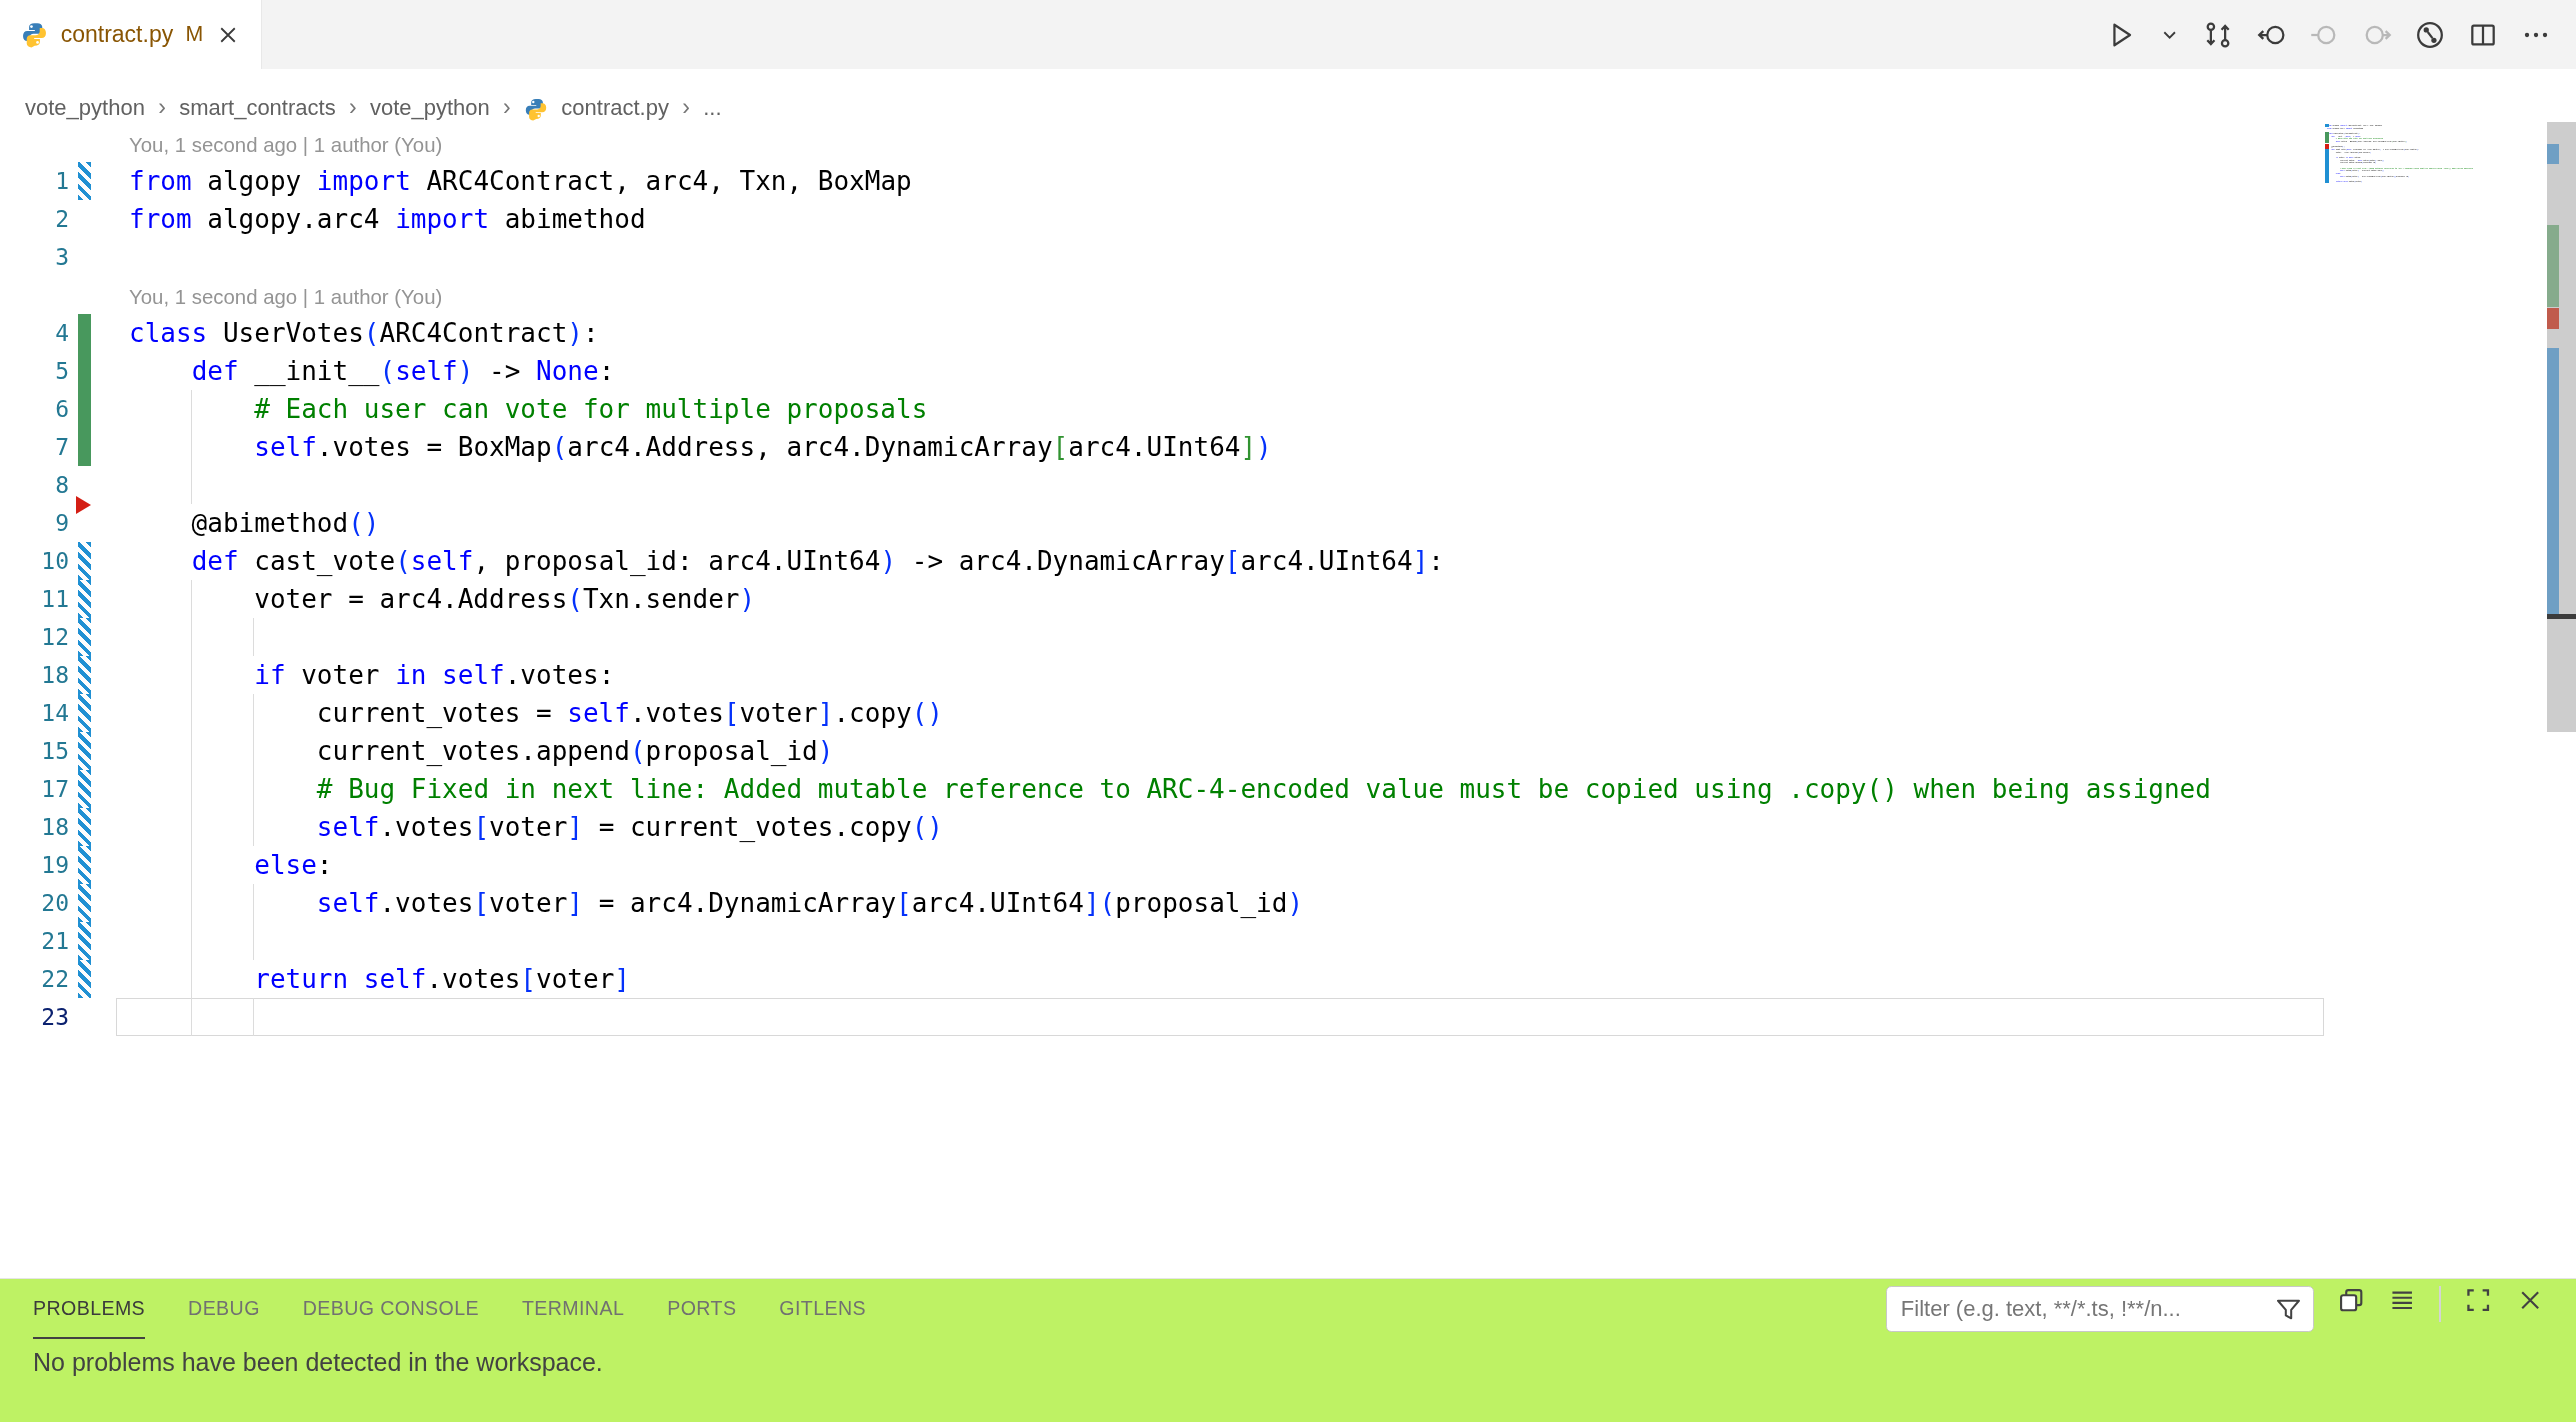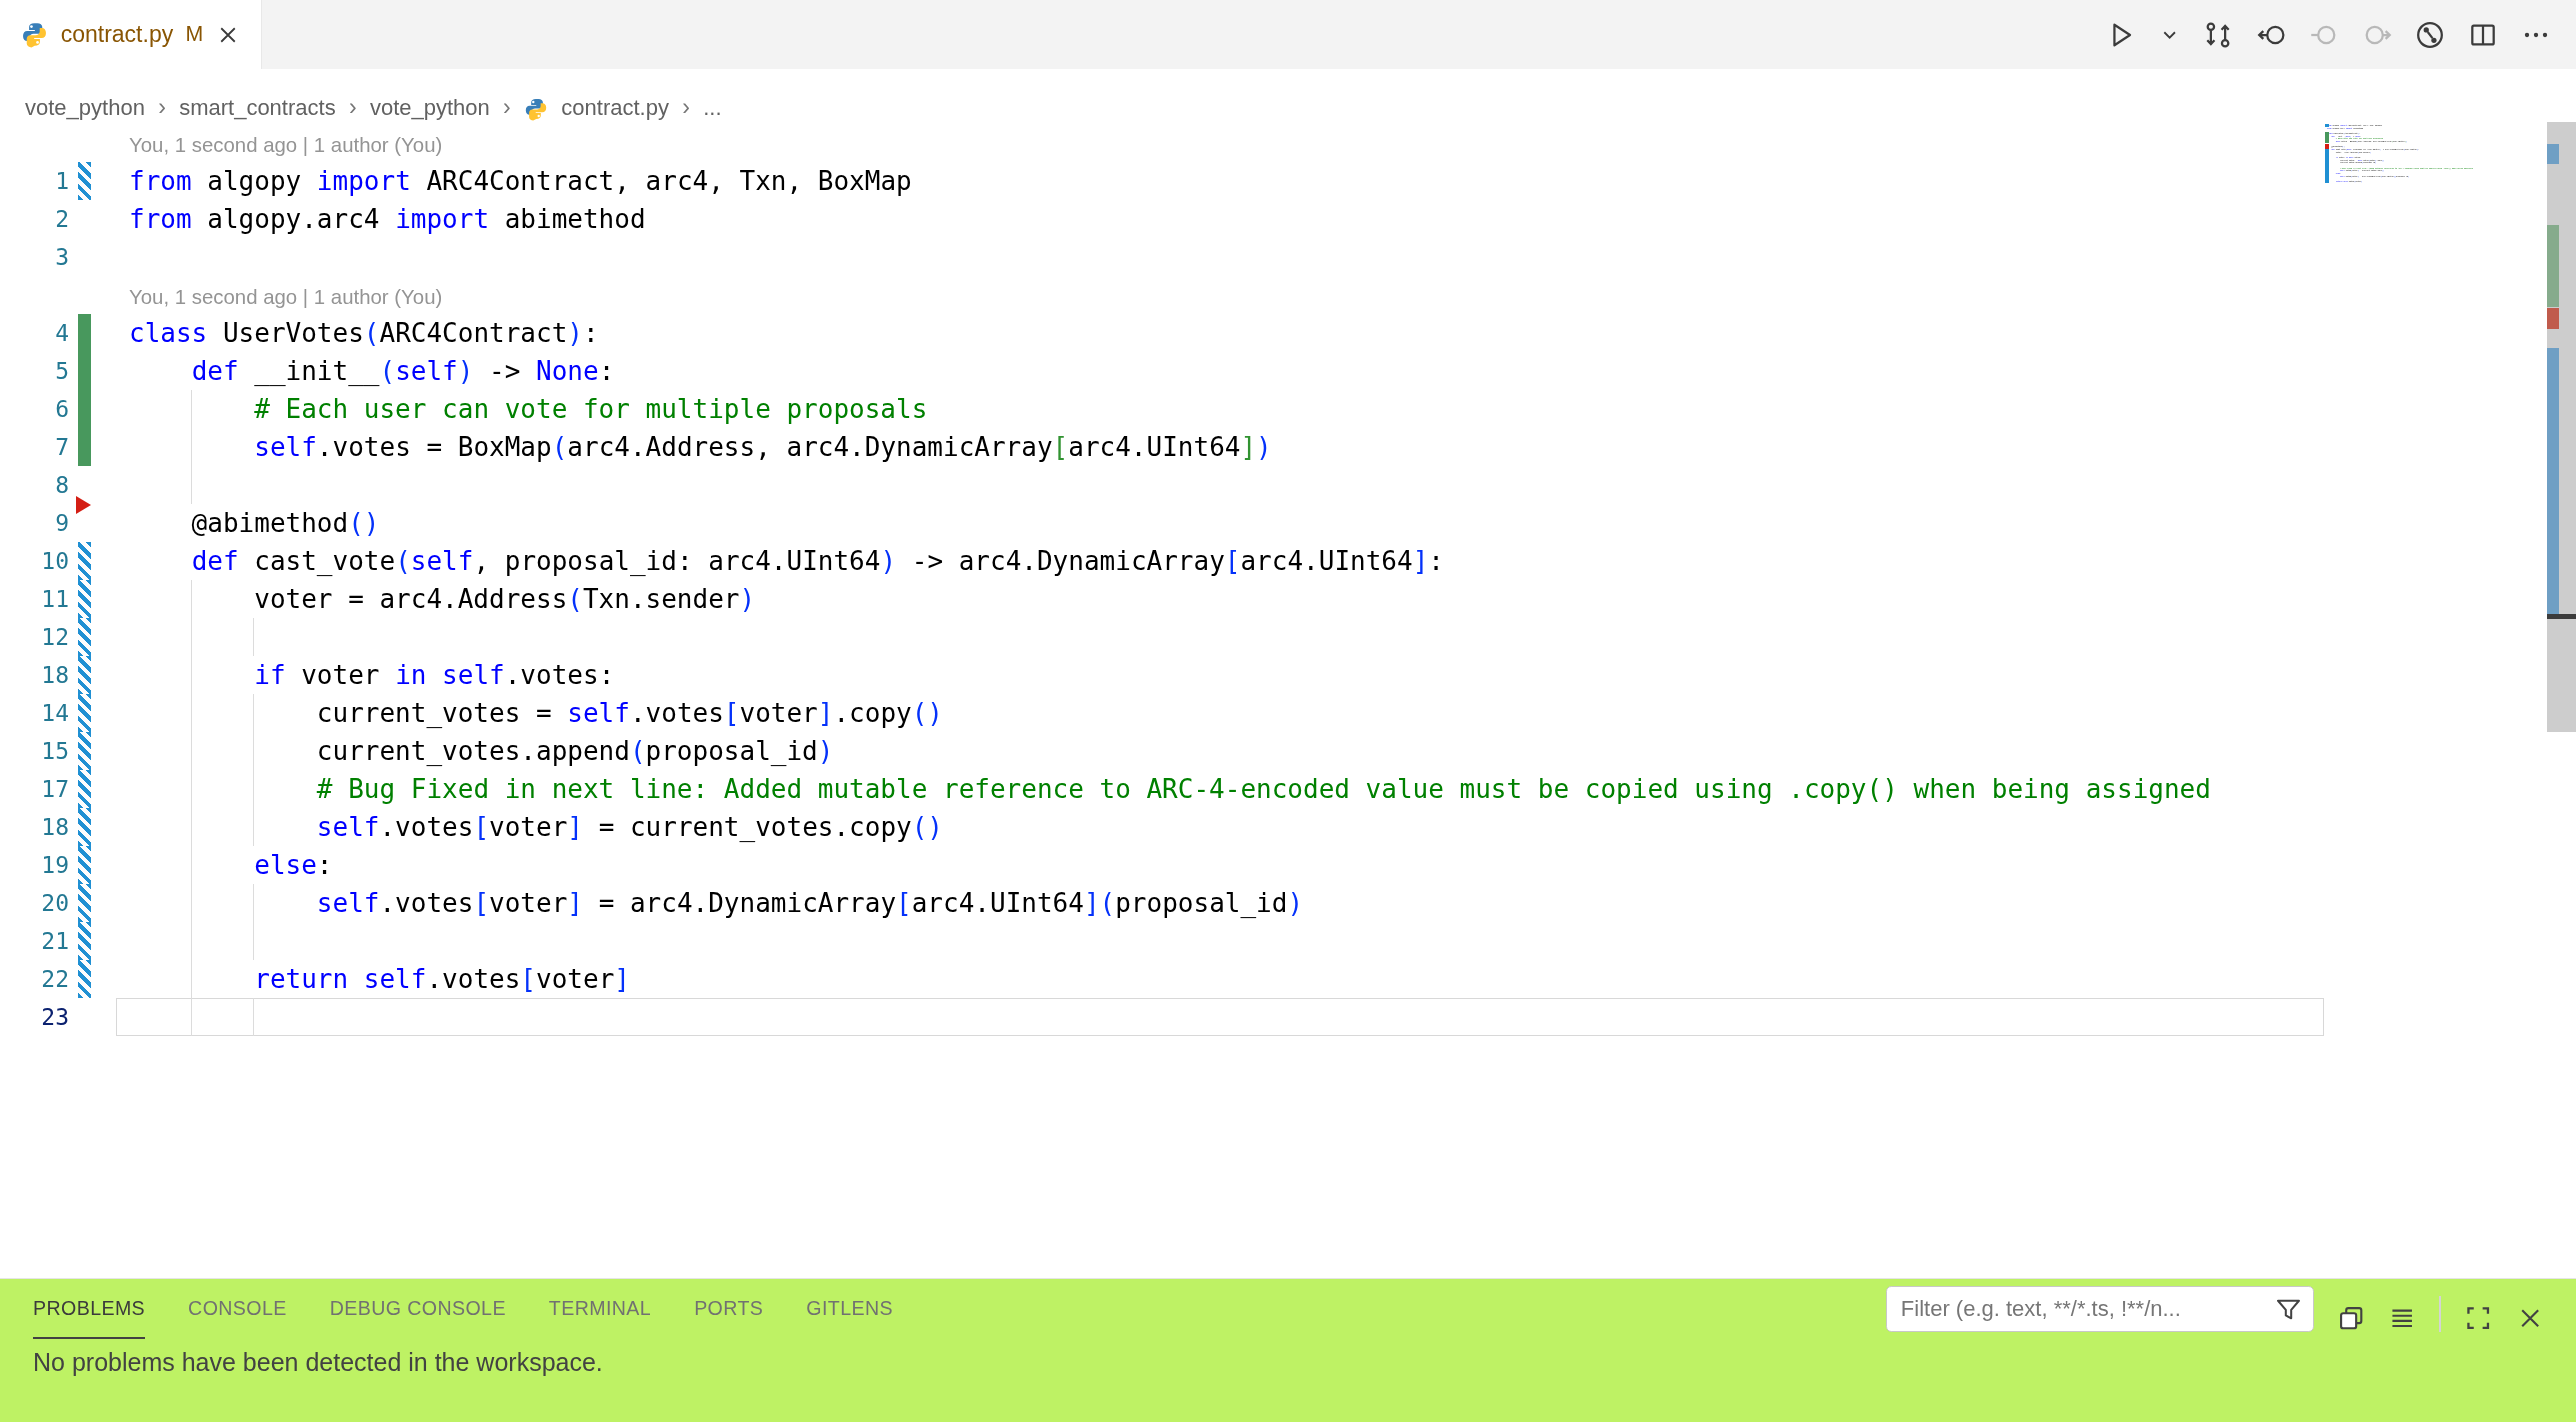--- a/index.html
+++ b/index.html
@@ -67,21 +67,21 @@
   
   .panel{position:absolute;left:0;top:1278px;right:0;bottom:0;background:#bef264;
     border-top:0.9px solid #e5e5e5}
   .panel-tabs{position:absolute;left:0;top:0;height:60px;display:flex;
     align-items:stretch;padding-left:33px;gap:43px}
   .ptab{display:flex;align-items:center;font-size:19.6px;letter-spacing:0.4px;
     color:#717171;cursor:pointer;border-bottom:2.7px solid transparent}
   .ptab.active{color:#3b3b3b;border-bottom-color:#424242}
   .panel-msg{position:absolute;left:33px;top:69px;font-size:25px;color:#424242}
   .panel-right{position:absolute;right:32px;top:7.1px;height:46px;display:flex;
-    align-items:flex-end;gap:23px}
+    align-items:flex-start;gap:23px}
   .filterbox{width:428px;height:46px;border:1.8px solid #c8c8c8;border-radius:5.3px;
     background:#fff;display:flex;align-items:center;padding:0 10.7px 0 14.2px;gap:7.1px}
   .filterbox input{flex:1;border:none;outline:none;font-size:22px;color:#5f5f5f;
     font-family:"Liberation Sans",sans-serif;min-width:0;background:transparent}
   .filterbox input::placeholder{color:#767676}
   .funnel{color:#424242}
   .funnel svg{width:27px;height:27px}
   .pact{color:#424242;cursor:pointer}
   .pact svg{width:28.4px;height:28.4px}
   .vsep{width:1.8px;height:36px;background:#d4d4d4}
@@ -349,21 +349,21 @@
       <div class="mark" style="top: 144px; height: 20.4px; background: rgb(111, 159, 196);"></div>
       <div class="mark" style="top: 348px; height: 266px; background: rgb(111, 159, 196);"></div>
       <div class="mark" style="top: 225px; height: 82px; background: rgb(134, 171, 140);"></div>
       <div class="mark" style="top: 308px; height: 21.3px; background: rgb(192, 91, 76);"></div>
       <div class="cursorline" style="top: 614px; height: 5.3px; background: rgb(60, 60, 60);"></div>
     </div>
 
   <div class="panel">
     <div class="panel-tabs">
         <div class="ptab active">PROBLEMS</div>
-        <div class="ptab">CONSOLE</div>
+        <div class="ptab">DEBUG</div>
         <div class="ptab">DEBUG CONSOLE</div>
         <div class="ptab">TERMINAL</div>
         <div class="ptab">PORTS</div>
         <div class="ptab">GITLENS</div>
       </div>
     <div class="panel-msg">No problems have been detected in the workspace.</div>
     <div class="panel-right">
       <div class="filterbox">
         <input placeholder="Filter (e.g. text, **/*.ts, !**/n..." style="">
         <span class="icon funnel">

